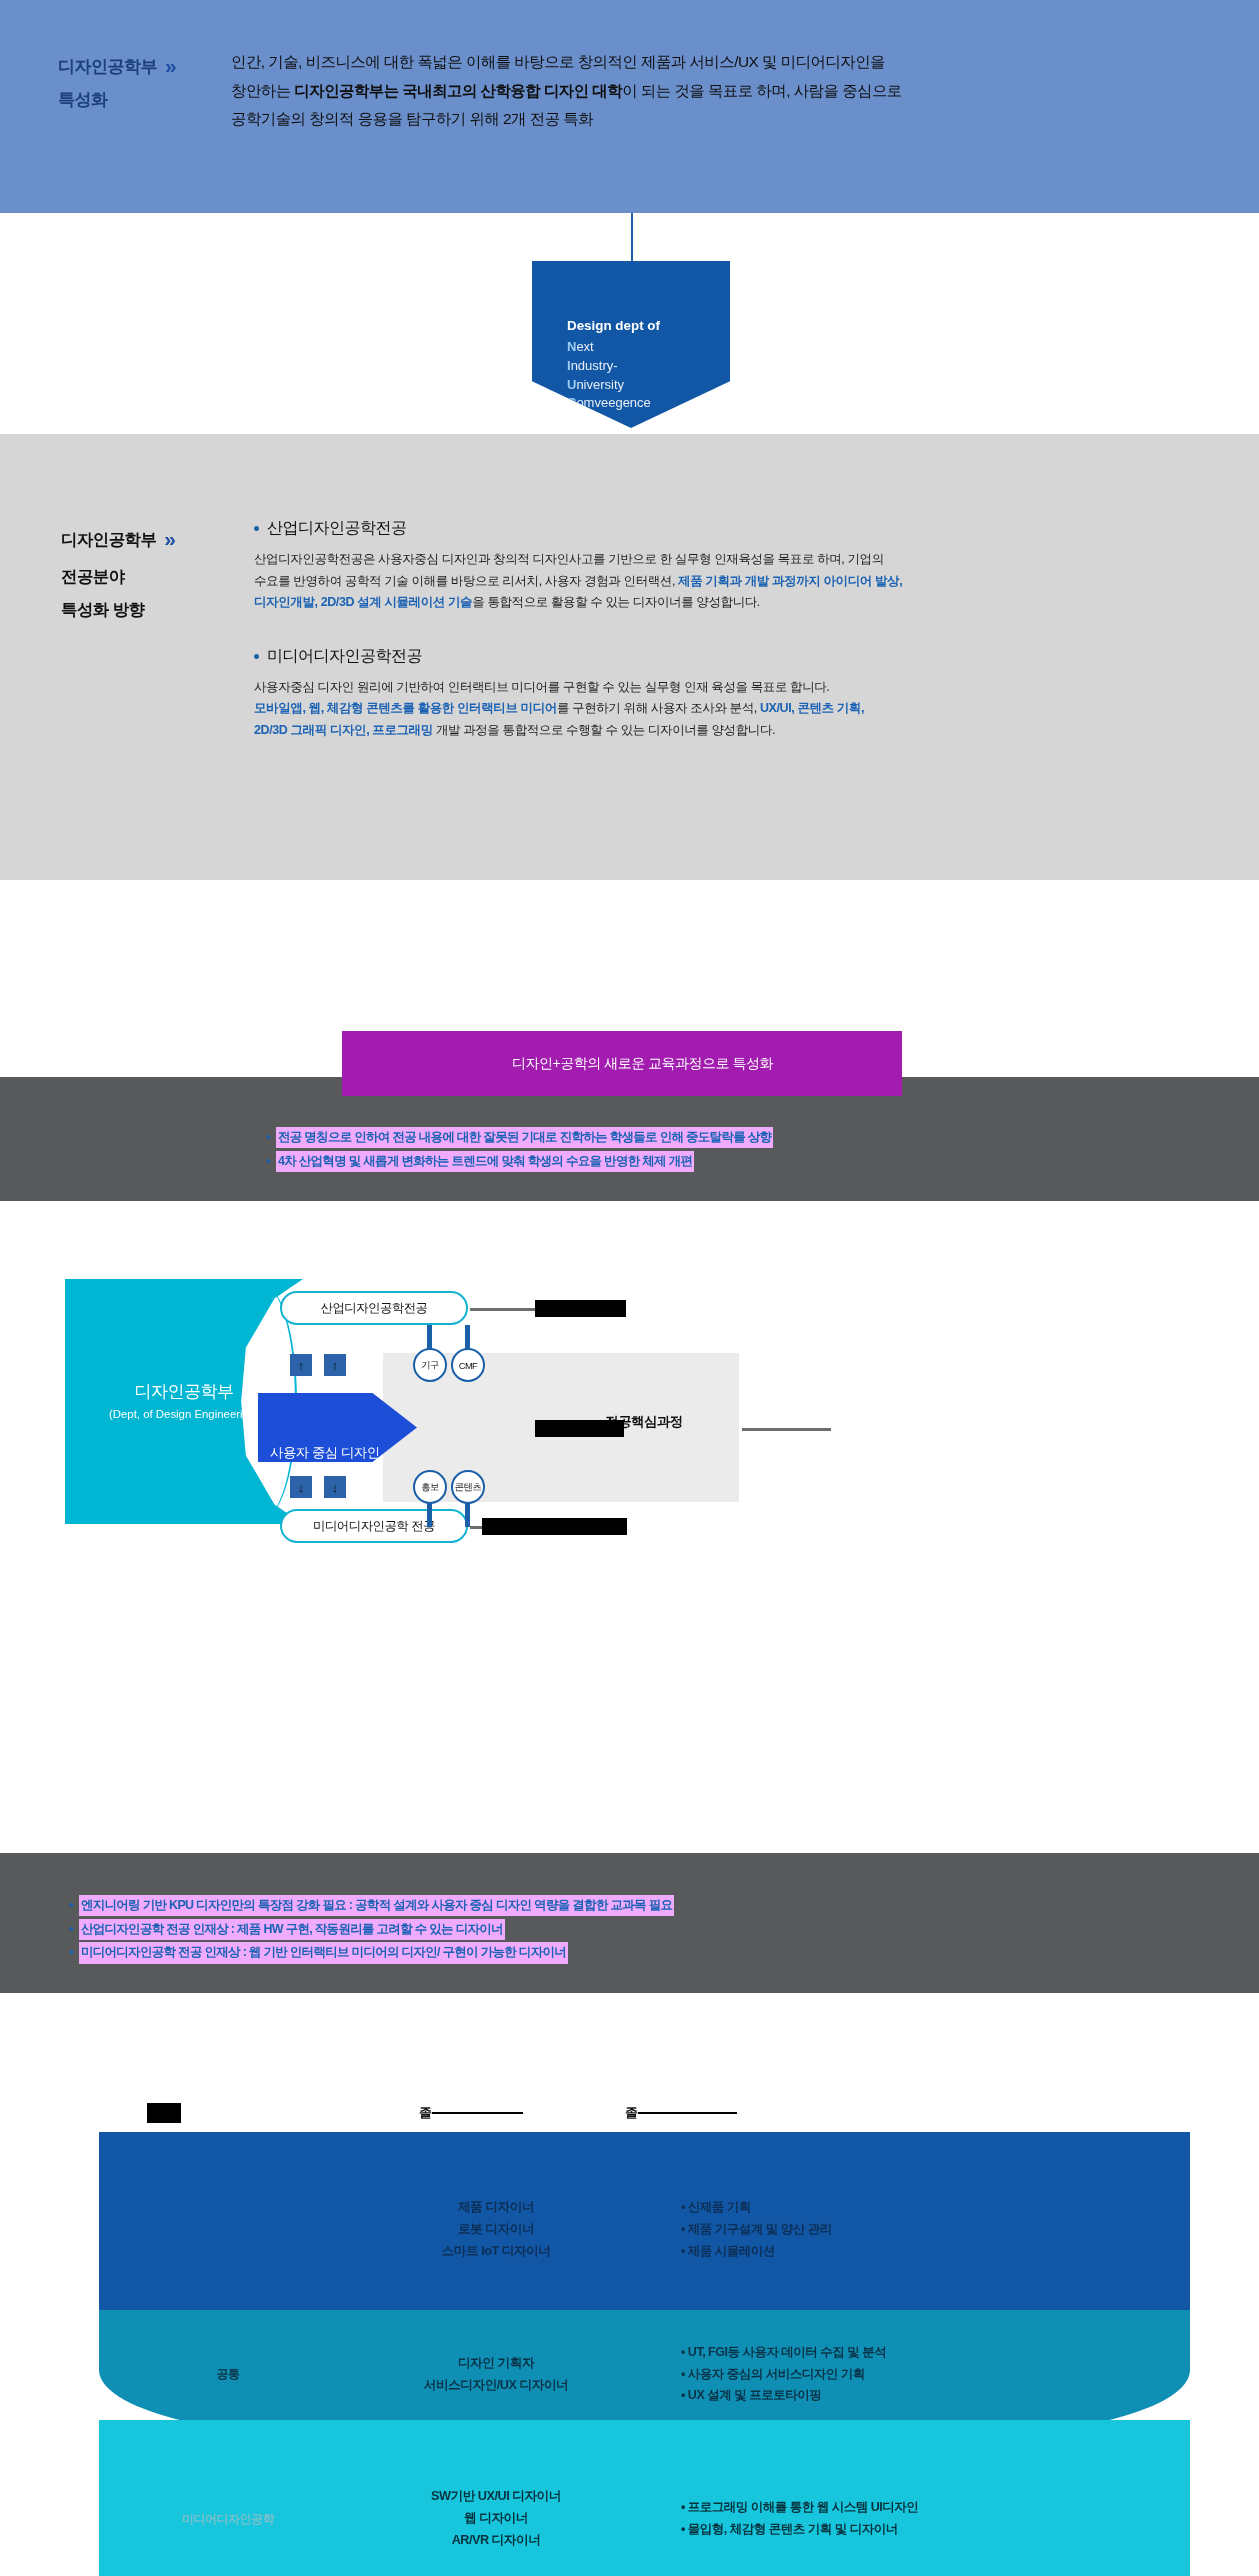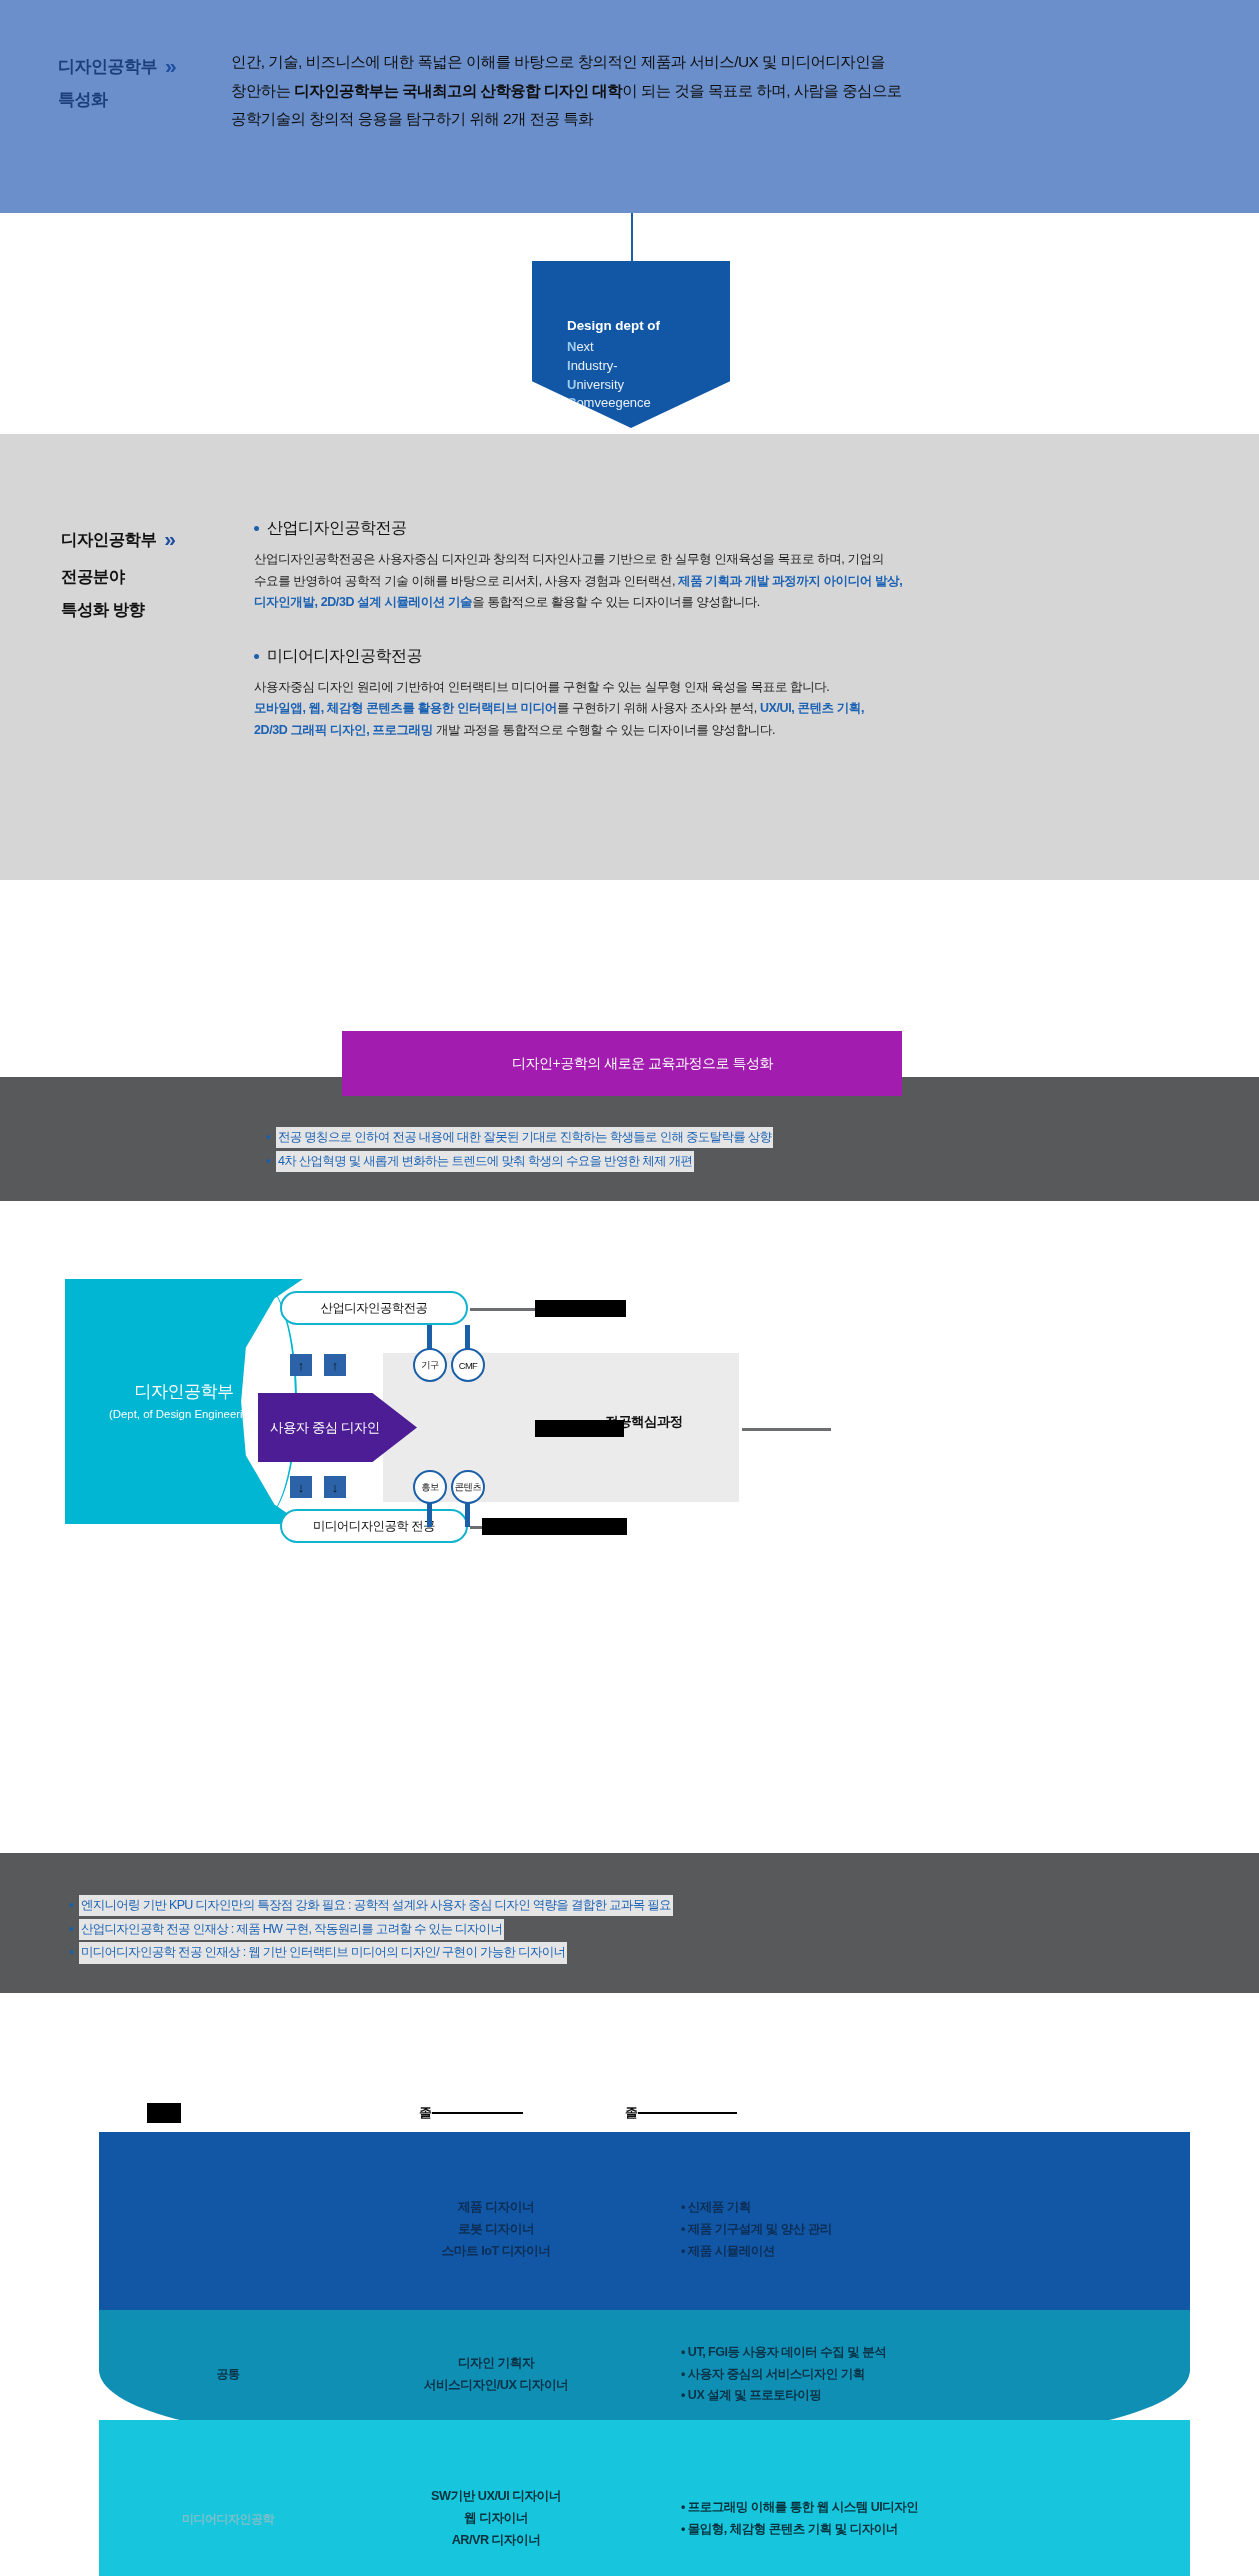--- a/index.html
+++ b/index.html
@@ -84,21 +84,21 @@
   .dark-band { position:absolute; left:0; width:1259px; background:#58595b; }
   #dark1 { top:1077px; height:124px; }
   #dark2 { top:1853px; height:140px; }
   .dark-list { padding-left: 266px; padding-top: 50px; }
   #dark2 .dark-list { padding-top: 42px; padding-left: 69px; }
   .dark-item {
     display:flex; align-items:flex-start; margin-bottom:2px;
   }
   .dark-bullet { color:#1b5faa; font-size:14px; line-height:1.55; margin-right:5px; flex:none; }
   .dark-text {
-    background:#e5e5e5; color:#1c62b4; font-weight:normal;
+    background:#f0abfc; color:#1c62b4; font-weight:bold;
     font-size:12.5px; line-height:1.55; letter-spacing:-0.7px;
     padding:1px 2px; white-space:nowrap;
   }
 
   
   .diagram { position:absolute; left:0; top:1239px; width:1259px; height:416px; }
   .dept-leaf {
     position:absolute; left:65px; top:1279px; width:238px; height:245px;
     background:#00b6d3; color:#fff;
     display:flex; flex-direction:column; align-items:center; justify-content:center;
@@ -121,22 +121,22 @@
   .core-course {
     position:absolute; left:383px; top:1353px; width:356px; height:149px;
     background:#ebebeb;
   }
   .core-label {
     position:absolute; left:555px; top:1413px; width:178px; text-align:center;
     font-size:13.4px; font-weight:bold; color:#111; letter-spacing:-0.5px;
   }
   .ucd-arrow {
     position:absolute; left:258px; top:1393px; width:159px; height:69px;
-    background:#4c1d95; color:#fff;
-    display:flex; align-items:center; padding-left:12px;
+    background:#1d4ed8; color:#fff;
+    display:flex; align-items:flex-end; padding-left:12px;
     font-size:13.4px; letter-spacing:-0.5px;
     clip-path: polygon(0 0, 72% 0, 100% 50%, 72% 100%, 0 100%);
   }
   .pill {
     position:absolute; height:34px; border:2px solid #12b3cf; border-radius:18px;
     background:#fff; display:flex; align-items:center; justify-content:center;
     font-size:12.4px; color:#111; letter-spacing:-0.5px;
   }
   #pill-ind  { left:280px; top:1291px; width:188px; }
   #pill-med  { left:280px; top:1509px; width:188px; }

